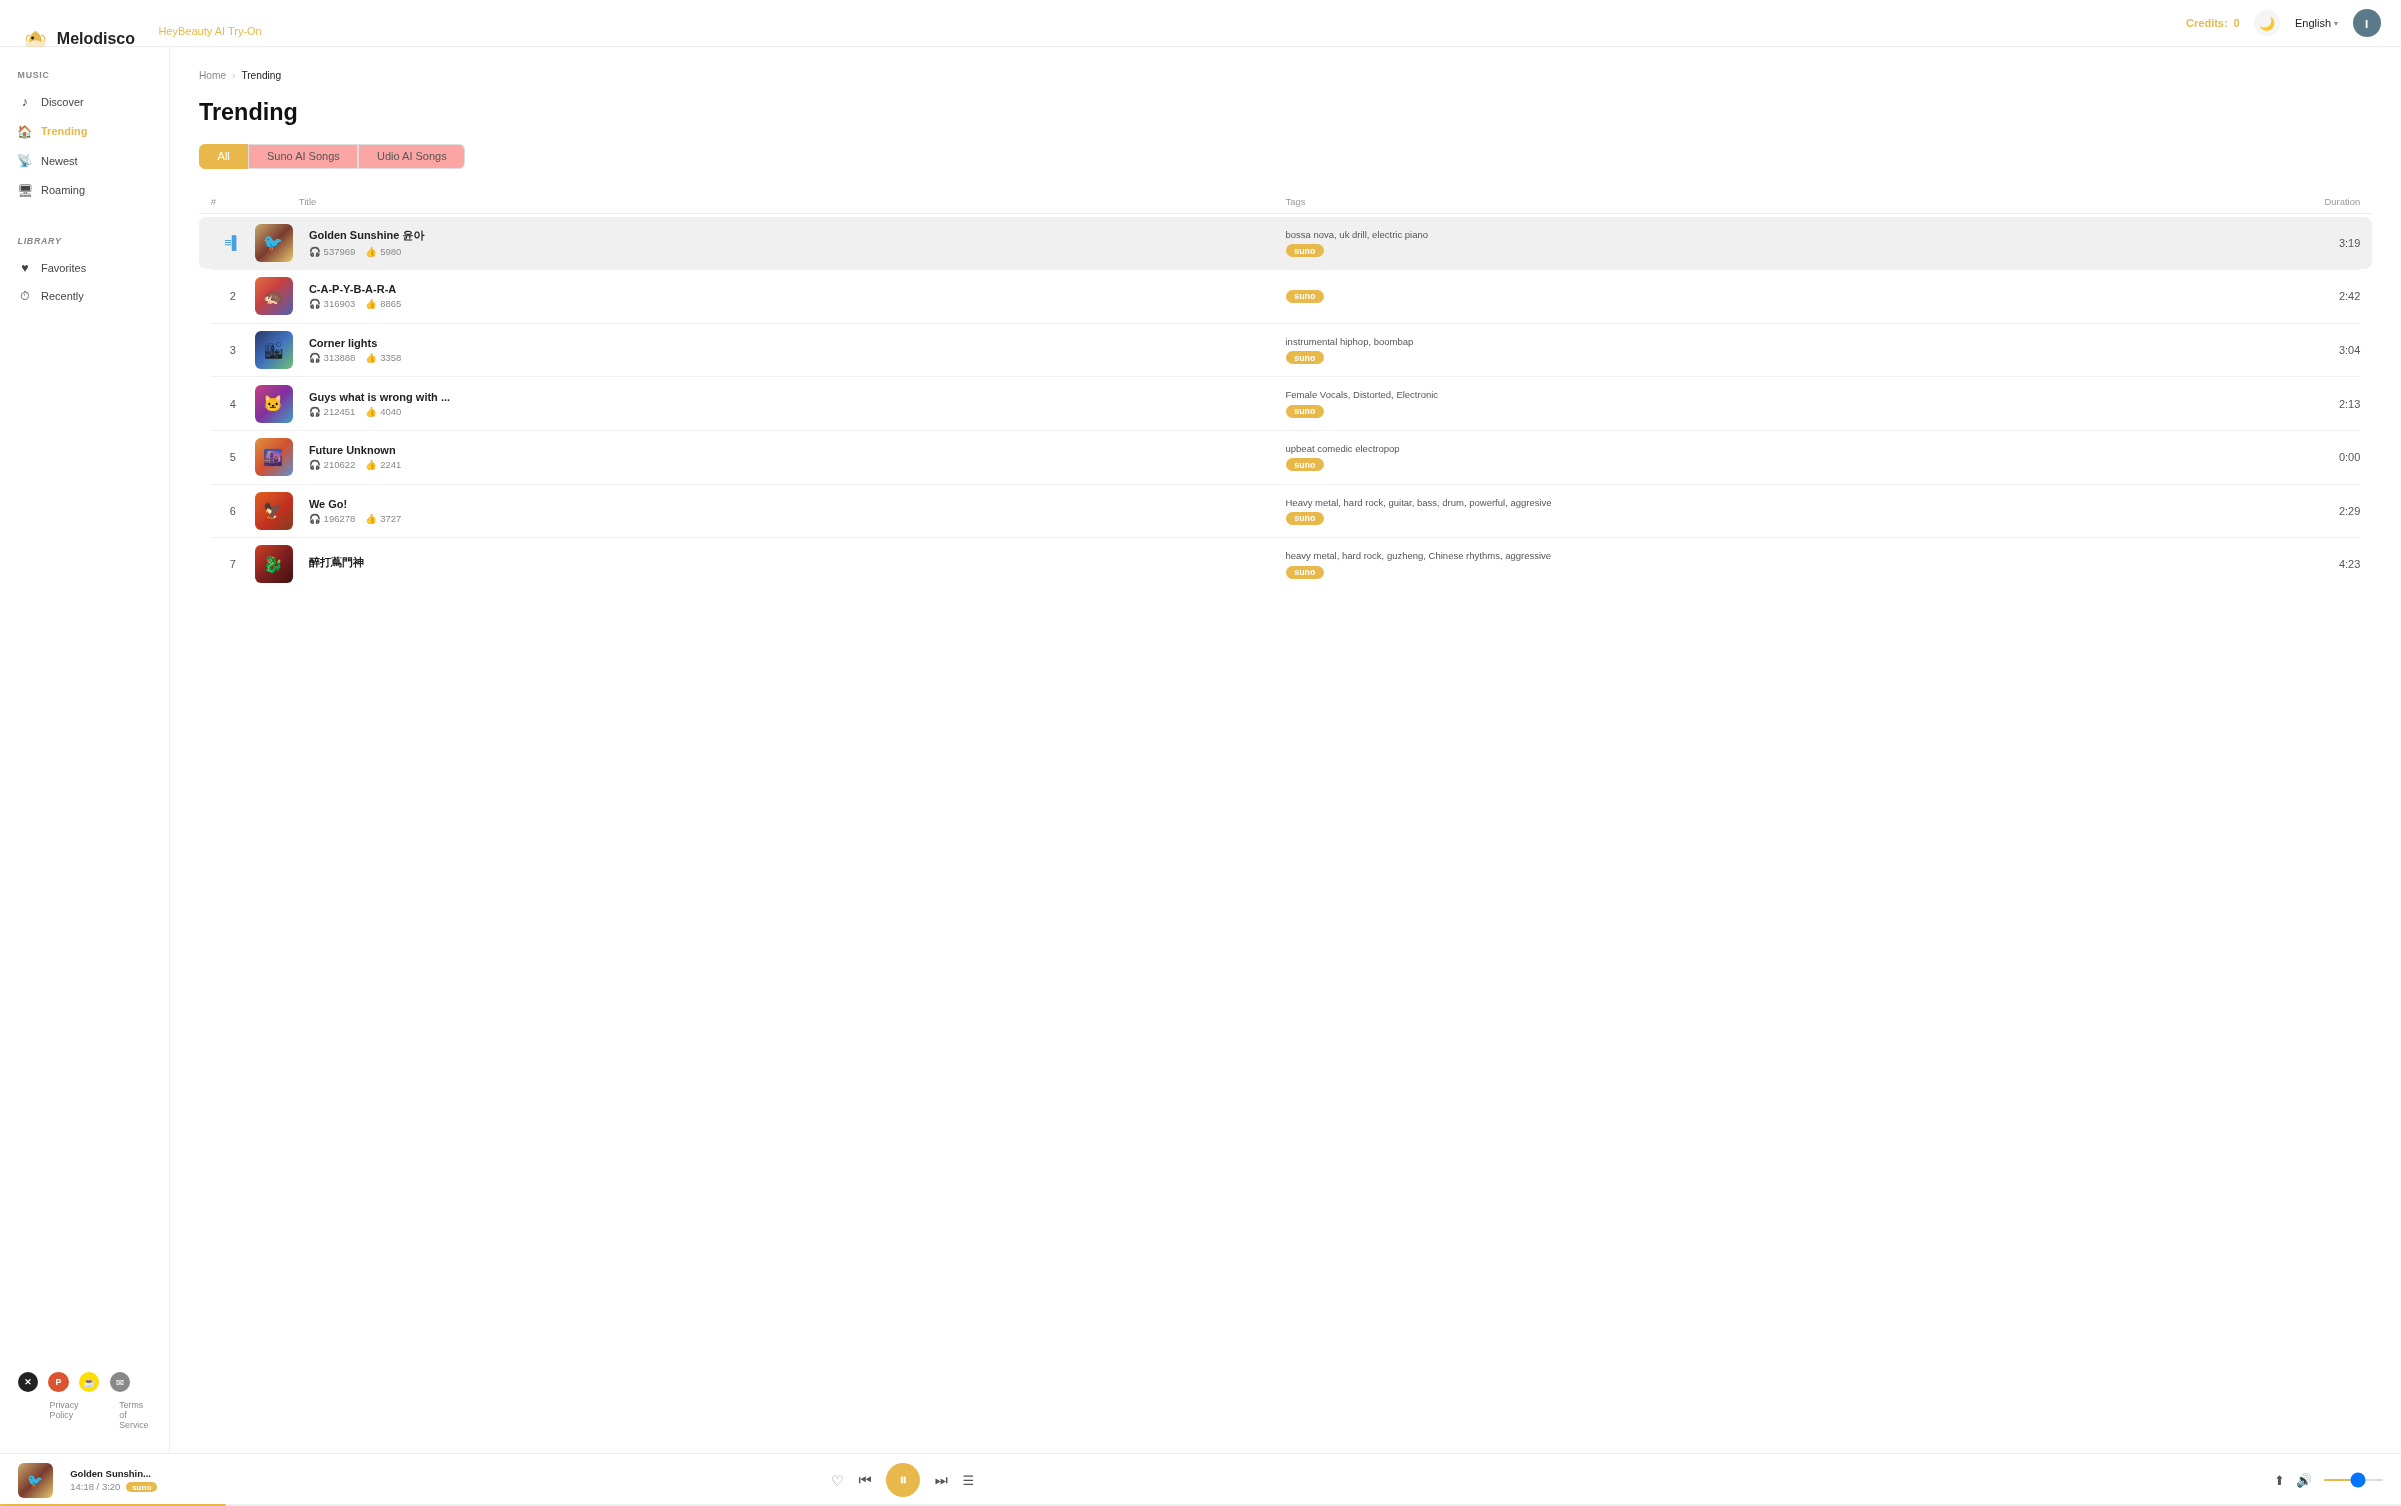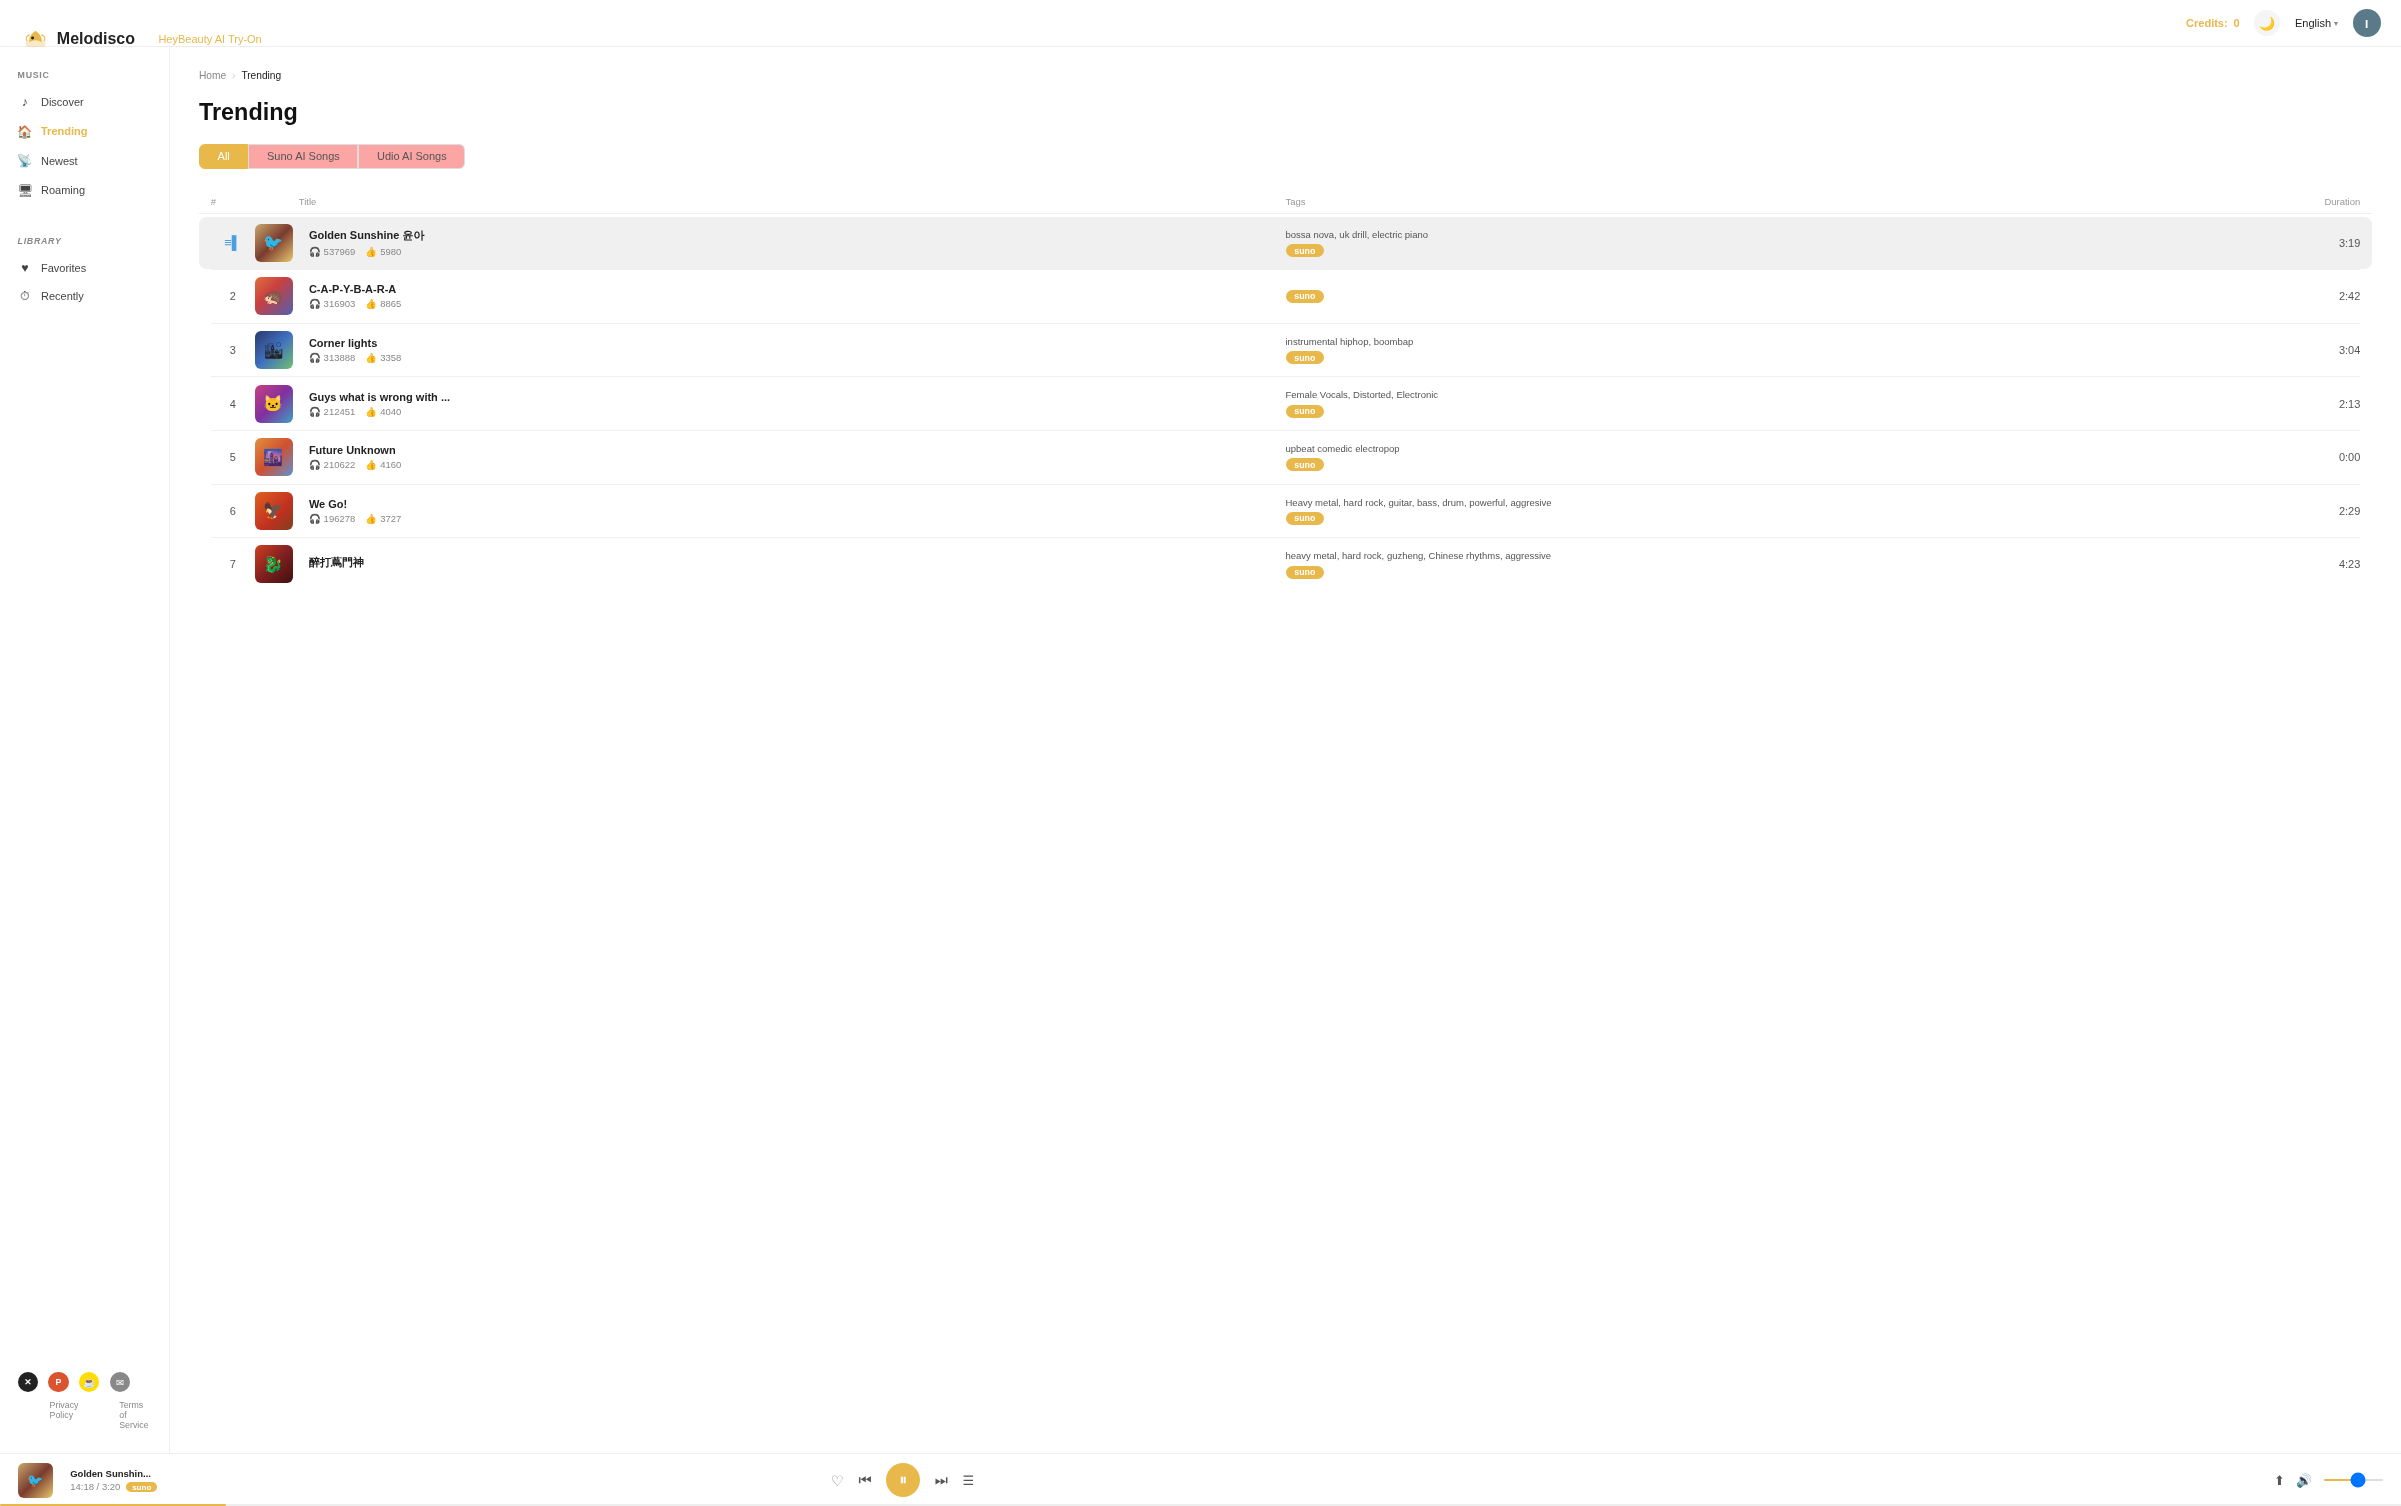--- a/index.html
+++ b/index.html
@@ -4,21 +4,21 @@
   <style>
     * { box-sizing: border-box; margin: 0; padding: 0; }
     body { font-family: -apple-system, BlinkMacSystemFont, 'Segoe UI', sans-serif; background: #fff; color: #222; height: 100vh; display: flex; flex-direction: column; overflow: hidden; }
 
     
     .header {
       display: flex; align-items: center; justify-content: space-between;
       padding: 0 20.5px; height: 47px; border-bottom: 0.7px solid #eee;
       background: #fff; flex-shrink: 0;
     }
-    .header-left { display: flex; align-items: center; gap: 23.4px; margin-top: 32px; }
+    .header-left { display: flex; gap: 23.4px; margin-top: 32px; }
     .logo { display: flex; align-items: center; gap: 7.3px; font-size: 16px; font-weight: 700; color: #222; text-decoration: none; }
     .logo-icon { width: 29px; height: 29px; }
     .ad-banner { color: #e8b84b; font-size: 11px; font-weight: 500; cursor: pointer; }
     .header-right { display: flex; align-items: center; gap: 14.6px; }
     .credits { font-size: 11px; color: #555; }
     .credits span { color: #e8b84b; font-weight: 700; }
     .moon-btn { width: 26px; height: 26px; border-radius: 50%; border: none; background: #f5f5f5; cursor: pointer; display: flex; align-items: center; justify-content: center; font-size: 13px; }
     .lang-btn { display: flex; align-items: center; gap: 2.9px; border: none; background: none; font-size: 11px; color: #222; cursor: pointer; }
     .user-avatar { width: 28px; height: 28px; border-radius: 50%; background: #5a7a8a; color: #fff; display: flex; align-items: center; justify-content: center; font-size: 11.7px; font-weight: 600; cursor: pointer; }
 
@@ -346,21 +346,21 @@
         </div>
         <div class="song-info">
           <span class="song-title">Future Unknown</span>
           <div class="song-stats">
             <span class="stat">
               <span>🎧</span>
               <span>210622</span>
             </span>
             <span class="stat">
               <span>👍</span>
-              <span>4160</span>
+              <span>2241</span>
             </span>
           </div>
         </div>
         <div class="tags-cell">
           <span class="tag-text">upbeat comedic electropop</span>
           <span class="suno-badge">suno</span>
         </div>
         <div class="duration">0:00</div>
       </div>
       <hr class="row-divider">

